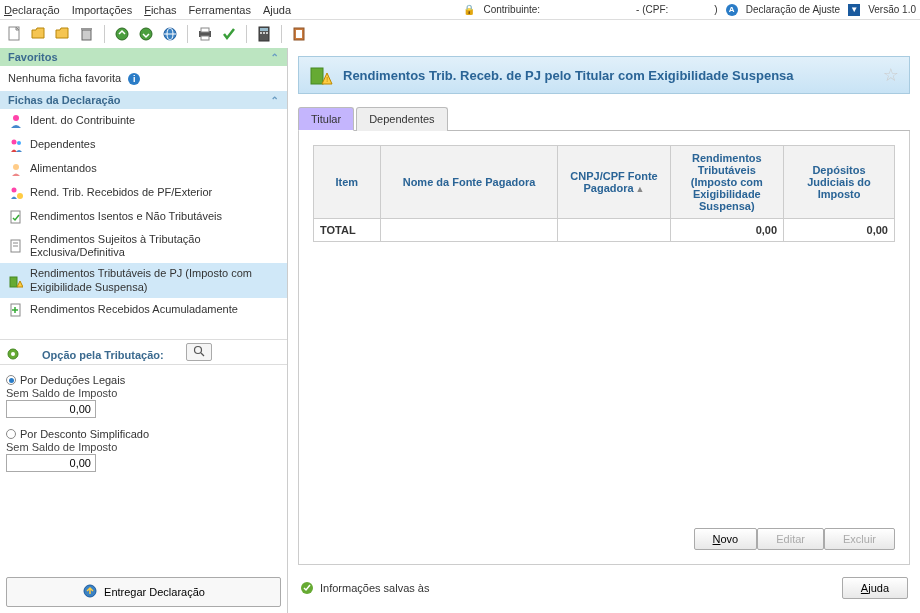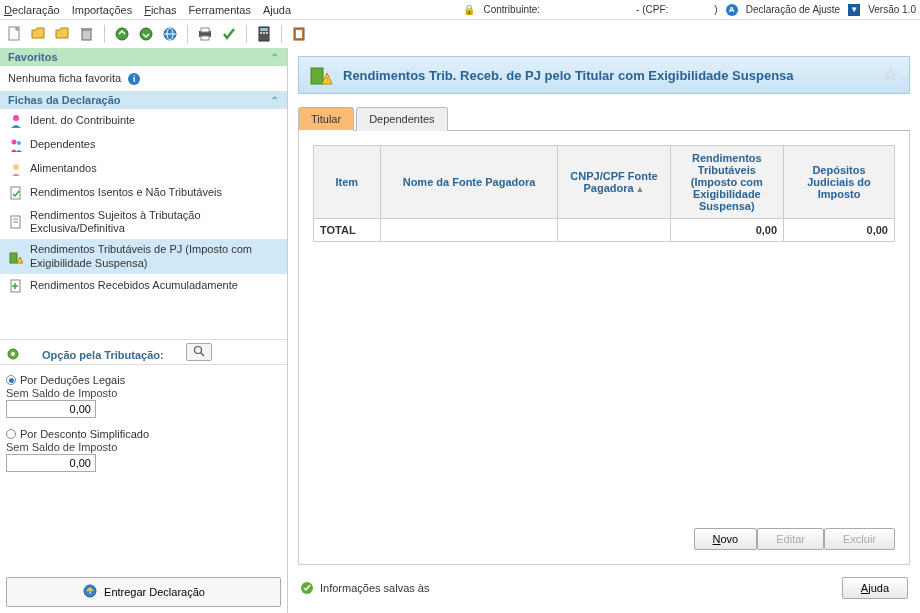--- a/index.html
+++ b/index.html
@@ -49,21 +49,21 @@
   .entregar-btn { width: 100%; border: 1px solid #aaa; background: #f8f8f8; padding: 5px; cursor: pointer; display: flex; align-items: center; justify-content: center; gap: 6px; font-size: 11px; border-radius: 2px; }
   
   .content { flex: 1; display: flex; flex-direction: column; padding: 8px 10px; }
   .content-header { display: flex; align-items: center; background: linear-gradient(#e1f0fa, #c8e3f5); border: 1px solid #a8cbe0; padding: 6px 10px; gap: 10px; }
   .content-icon { width: 24px; height: 24px; }
   .content-title { color: #2a6496; font-weight: bold; font-size: 13px; flex: 1; }
   .star-icon { color: #ccc; font-size: 18px; }
   
   .tabs { display: flex; margin-top: 12px; border-bottom: 1px solid #bbb; }
   .tab { padding: 5px 12px; border: 1px solid #bbb; border-bottom: none; background: #eee; cursor: pointer; font-size: 11px; border-radius: 3px 3px 0 0; margin-right: 2px; position: relative; top: 1px; }
-  .tab.active { background: #fdba74; border-bottom: 1px solid #fff; }
+  .tab.active { background: #c4b5fd; border-bottom: 1px solid #fff; }
   
   .table-area { border: 1px solid #ccc; border-top: none; flex: 1; display: flex; flex-direction: column; padding: 14px; }
   .data-table { width: 100%; border-collapse: collapse; font-size: 11px; }
   .data-table th { background: #f2f2f2; border: 1px solid #ccc; padding: 6px 4px; color: #2a6496; font-weight: bold; text-align: center; vertical-align: middle; }
   .data-table td { border: 1px solid #ccc; padding: 5px 6px; }
   .data-table .total-row td { font-weight: bold; }
   .sort-icon { color: #888; font-size: 9px; margin-left: 2px; }
   .num { text-align: right; }
   
   .table-actions { display: flex; justify-content: flex-end; margin-top: auto; padding-top: 10px; }
@@ -222,20 +222,30 @@
             <svg width="14" height="14">
               <circle cx="7" cy="5" r="3" fill="#fc8"></circle>
               <path d="M3 14 Q7 9 11 14" fill="#e88"></path>
             </svg>
           </span>
         <span class="ficha-label">Alimentandos</span>
       </div>
       <div class="ficha-item">
         <span class="ficha-icon">
             <svg width="14" height="14">
+              <circle cx="5" cy="4" r="2.5" fill="#f4a"></circle>
+              <path d="M2 13 Q5 8 8 13" fill="#48c"></path>
+              <circle cx="11" cy="10" r="3" fill="#fc4"></circle>
+            </svg>
+          </span>
+        <span class="ficha-label">Rend. Trib. Recebidos de PF/Exterior</span>
+      </div>
+      <div class="ficha-item">
+        <span class="ficha-icon">
+            <svg width="14" height="14">
               <rect x="2" y="1" width="9" height="12" fill="#fff" stroke="#888"></rect>
               <path d="M4 8 L6 10 L10 5" stroke="#3a3" stroke-width="1.5" fill="none"></path>
             </svg>
           </span>
         <span class="ficha-label">Rendimentos Isentos e Não Tributáveis</span>
       </div>
       <div class="ficha-item">
         <span class="ficha-icon">
             <svg width="14" height="14">
               <rect x="2" y="1" width="9" height="12" fill="#fff" stroke="#888"></rect>

